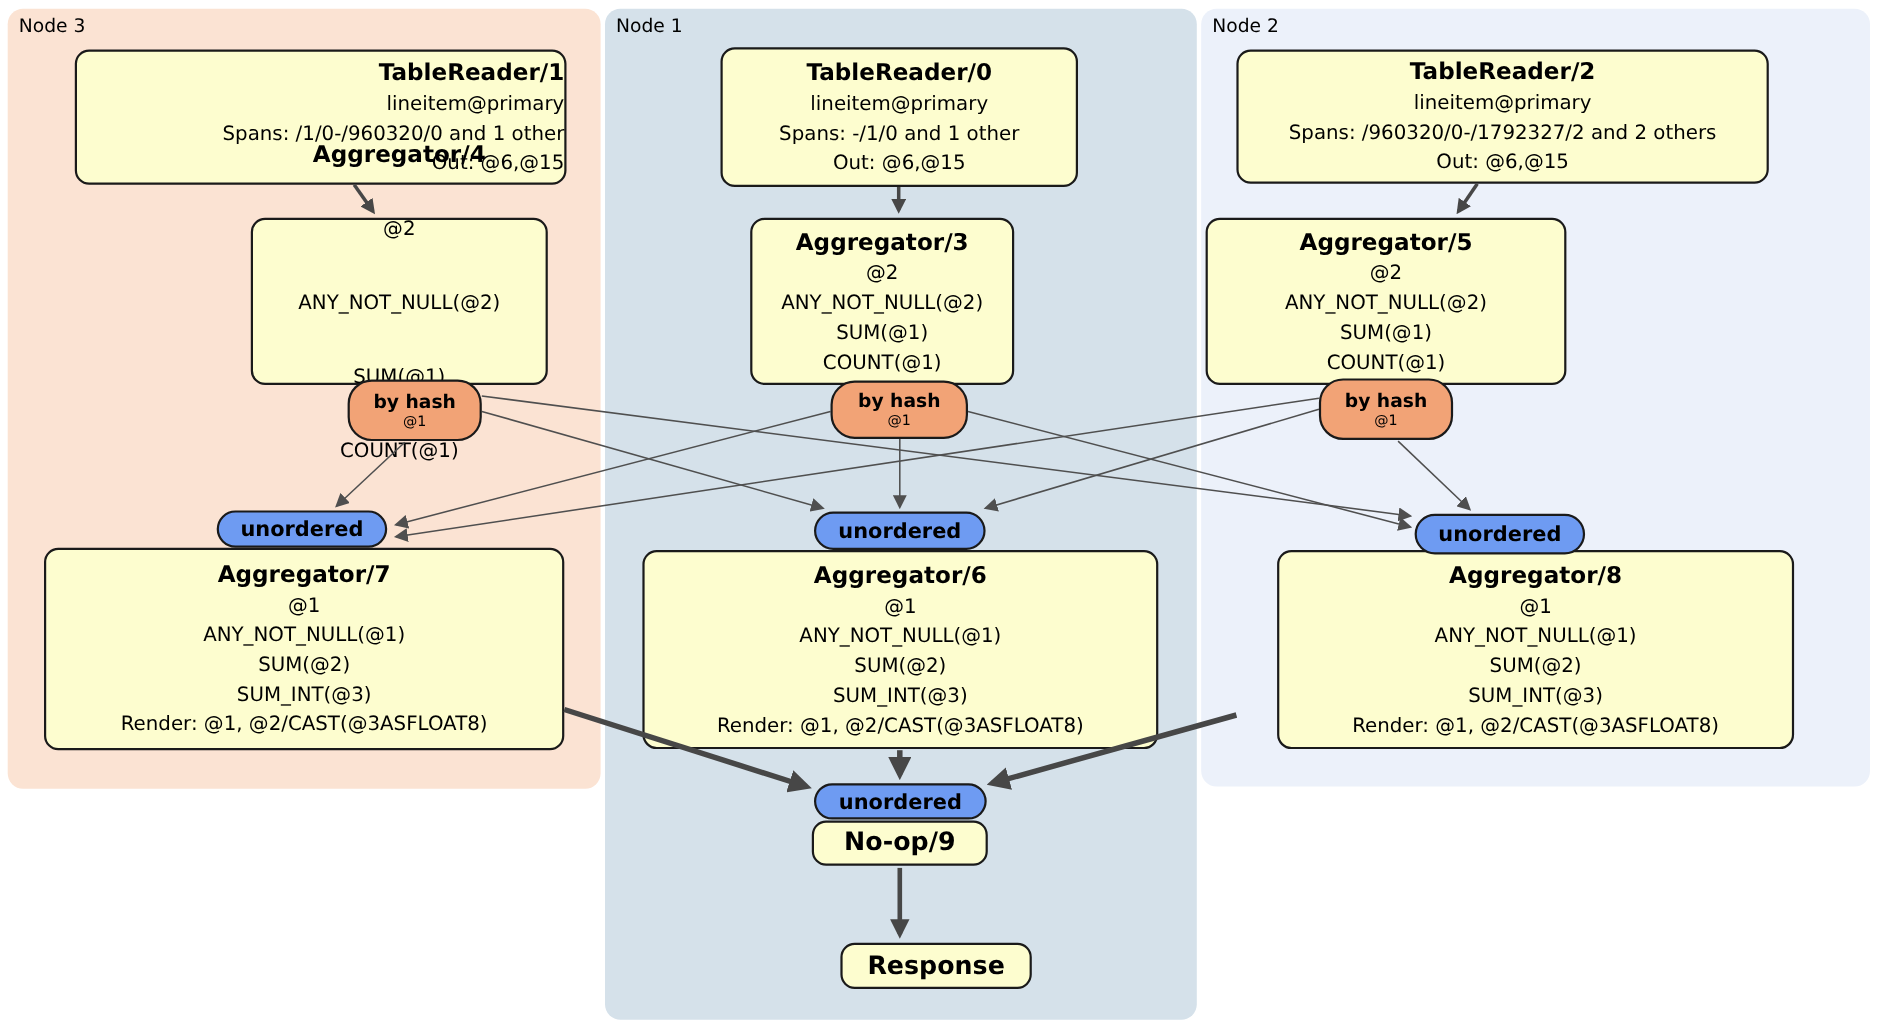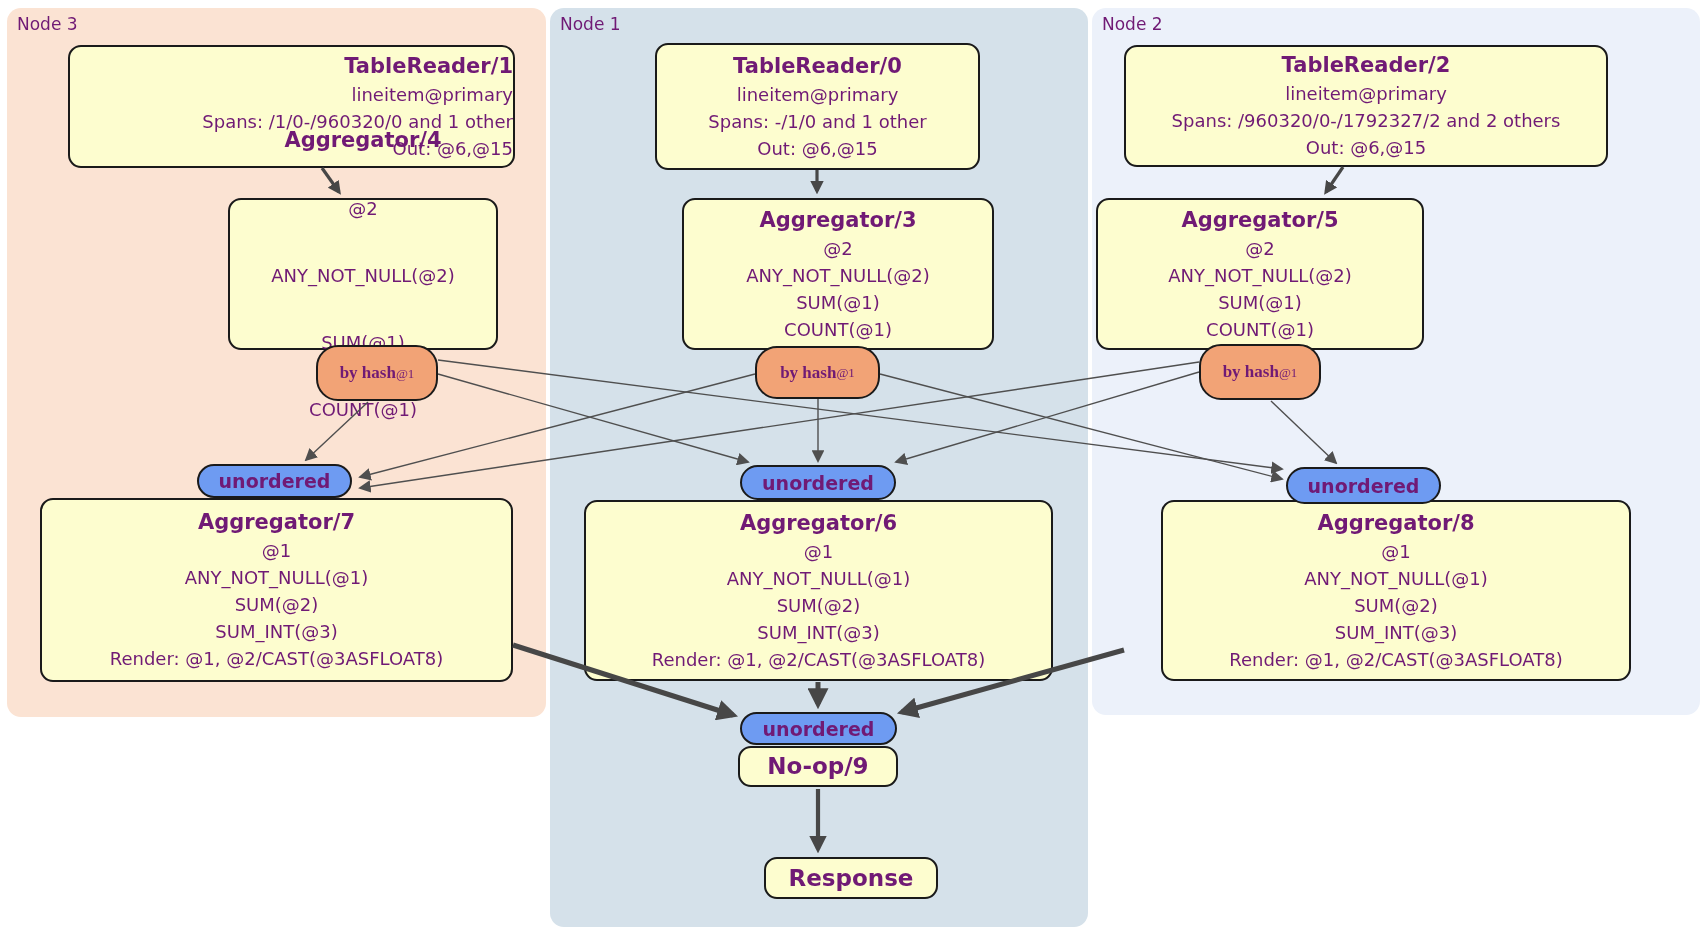--- a/index.html
+++ b/index.html
@@ -3,21 +3,21 @@
 <meta charset="utf-8">
 <style>
   :root{
     --node3_bg:#FBE3D3; --node1_bg:#D5E1EA; --node2_bg:#ECF1FA;
     --box_fill:#FDFDCF; --box_border:#1a1a1a;
     --router_fill:#F2A376; --sync_fill:#6E9BF2; --edge:#4F4F4F;
   }
   html,body{margin:0;padding:0;background:#ffffff;}
   #canvas{
     position:relative;width:1708px;height:940px;overflow:hidden;
-    font-family:"DejaVu Sans","Liberation Sans",sans-serif;color:#701a75;background:#fff;
+    font-family:"DejaVu Sans","Liberation Sans",sans-serif;color:#000000;background:#fff;
   }
   .region{position:absolute;border-radius:14px;z-index:0;}
   #region-node3{left:7px;top:8px;width:539px;height:709px;background:var(--node3_bg);}
   #region-node1{left:550px;top:8px;width:538px;height:919px;background:var(--node1_bg);}
   #region-node2{left:1092px;top:8px;width:608px;height:707px;background:var(--node2_bg);}
   .region-label{position:absolute;left:10px;top:6px;font-size:17px;}
 
   svg#edges{position:absolute;left:0;top:0;z-index:2;pointer-events:none;}
 
   .pbox{
@@ -26,34 +26,34 @@
     display:flex;flex-direction:column;justify-content:center;
     text-align:center;box-sizing:border-box;
   }
   .ptitle{font-weight:bold;font-size:21px;line-height:29px;white-space:nowrap;}
   .pline{font-size:18px;line-height:27px;white-space:nowrap;}
 
   #tr1{left:68px;top:45px;width:447px;height:123px;text-align:right;}
   #tr0{left:655px;top:43px;width:325px;height:127px;}
   #tr2{left:1124px;top:45px;width:484px;height:122px;}
   #agg4{left:228px;top:198px;width:270px;height:152px;gap:40px;}
-  #agg3{left:682px;top:198px;width:312px;height:152px;}
+  #agg3{left:682px;top:198px;width:240px;height:152px;}
   #agg5{left:1096px;top:198px;width:328px;height:152px;}
   #agg7{left:40px;top:498px;width:473px;height:184px;}
   #agg6{left:584px;top:500px;width:469px;height:181px;}
   #agg8{left:1125px;top:500px;width:470px;height:181px;margin-left:36px;}
   #noop{left:738px;top:746px;width:160px;height:41px;}
   #response{left:764px;top:857px;width:174px;height:42px;}
   #noop .ptitle,#response .ptitle{font-size:23px;}
 
   .router{
     position:absolute;z-index:3;background:var(--router_fill);
     border:2px solid var(--box_border);border-radius:22px;
-    display:flex;flex-direction:row;justify-content:center;align-items:center;
-    box-sizing:border-box;text-align:center;font-family:Liberation Serif, serif;
+    display:flex;flex-direction:column;justify-content:center;align-items:center;
+    box-sizing:border-box;text-align:center;
   }
   .router-label{font-weight:bold;font-size:17px;line-height:20px;}
   .router-detail{font-size:13px;line-height:15px;}
   #router3{left:316px;top:345px;width:122px;height:56px;}
   #router1{left:755px;top:346px;width:125px;height:53px;}
   #router2{left:1199px;top:344px;width:122px;height:56px;}
 
   .sync{
     position:absolute;z-index:3;background:var(--sync_fill);
     border:2px solid var(--box_border);border-radius:19px;

